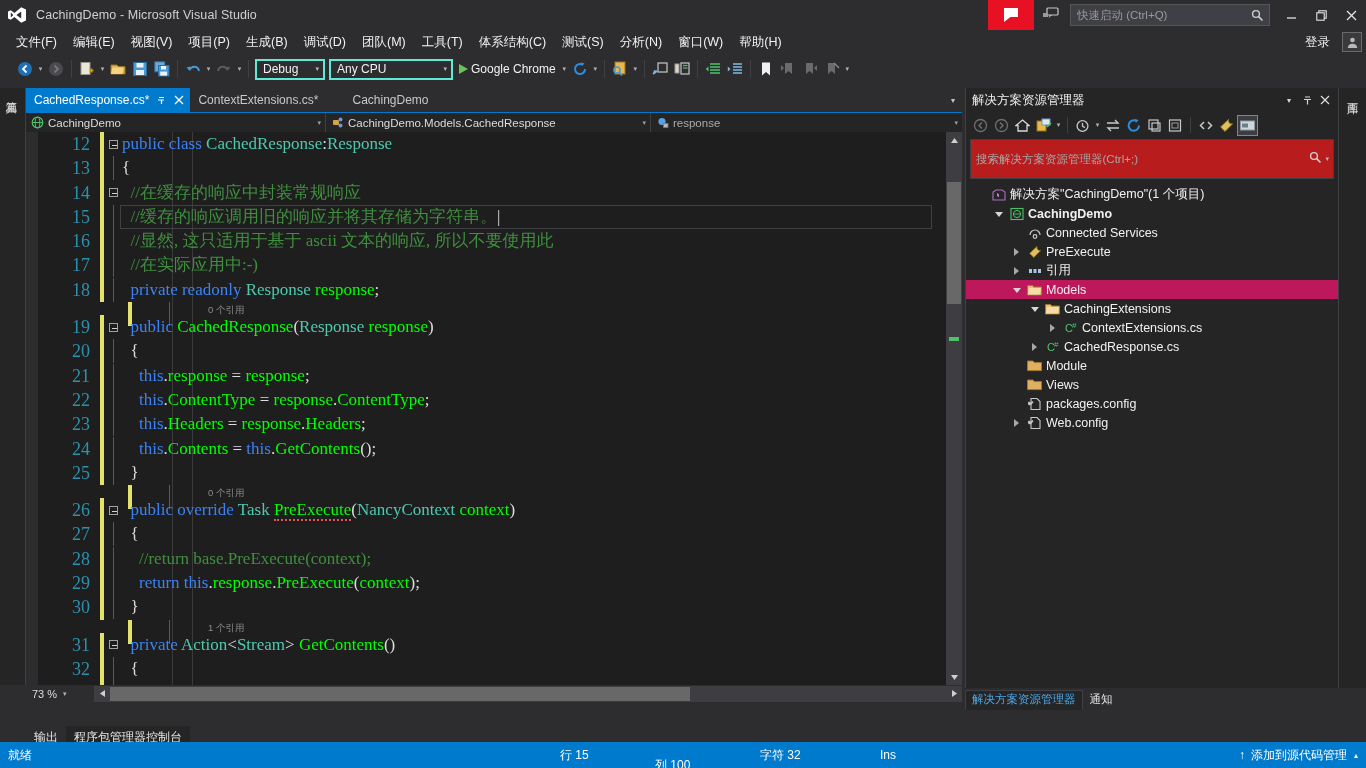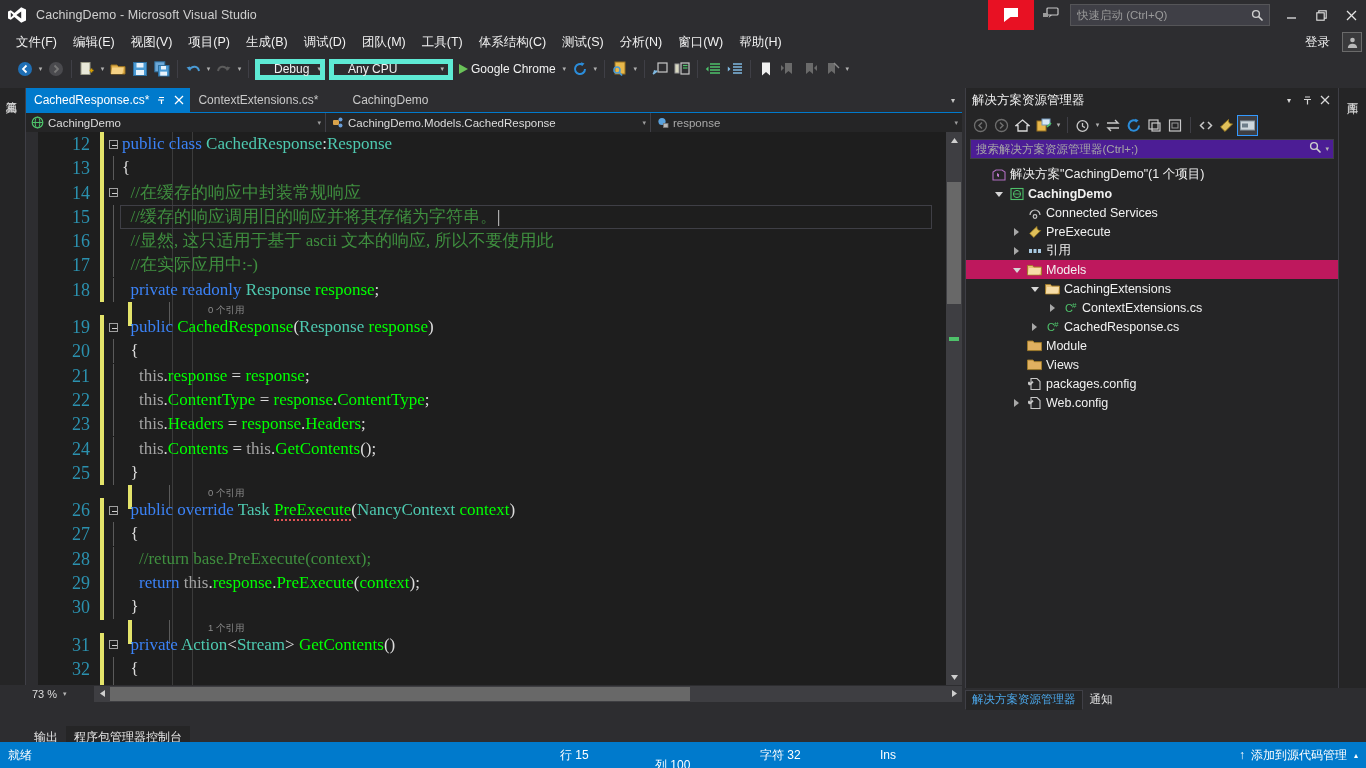--- a/index.html
+++ b/index.html
@@ -83,23 +83,23 @@
     width: 22px; height: 22px; display: flex; align-items: center;
     justify-content: center; position: relative;
   }
   .tb-ico svg { width: 16px; height: 16px; }
   .tb-caret {
     width: 9px; height: 22px; display: flex; align-items: center; justify-content: center;
     color: #b0b0b0; font-size: 7px;
   }
   .tb-sep { width: 1px; height: 18px; background: #3f3f46; margin: 0 4px; }
   .tb-combo {
-    height: 21px; background: #2d2d30; border: 5px solid #5eead4;
-    display: flex; align-items: center; padding: 0 4px 0 14px; margin: 0 2px;
-    color: #f1f1f1; font-size: 12px;
+    height: 21px; background: #2d2d30; border: 2px solid #5eead4;
+    display: flex; align-items: center; padding: 0 4px 0 6px; margin: 0 2px;
+    color: #f1f1f1; font-size: 12px; justify-content: flex-end;
   }
   .tb-combo .cbx-label { white-space: nowrap; }
   .tb-combo .cbx-caret { margin-left: auto; padding-left: 8px; color: #b6b6b6; font-size: 7px; }
   .run-btn { display: flex; align-items: center; padding: 0 4px; }
   .run-btn .lbl { font-size: 12px; color: #f1f1f1; margin-left: 3px; white-space: nowrap; }
   .play-tri {
     width: 0; height: 0; border-left: 9px solid #6ac259;
     border-top: 5.5px solid transparent; border-bottom: 5.5px solid transparent;
   }
 
@@ -197,21 +197,21 @@
   }
   .guideline {
     position: absolute; width: 1px; background: #3b3b3b; left: 0; top: 0;
   }
   
   .kw { color: #3b82f6; }
   .type { color: #4ec9b0; }
   .cmt { color: #3f8f3f; }
   .id { color: #00ff00; }
   .pl { color: #dcdcdc; }
-  .this { color: #a3a3a3; }
+  .this { color: #3b82f6; }
   .err { border-bottom: 2px dotted #e05555; }
 
   .vscroll {
     position: absolute; right: 0; top: 0; width: 16px; height: 553px; background: #3e3e42;
   }
   .vscroll .arrow-up, .vscroll .arrow-dn {
     position: absolute; left: 0; width: 16px; height: 16px;
     display: flex; align-items: center; justify-content: center; background: #3e3e42;
   }
   .vscroll .arrow-up { top: 0; } .vscroll .arrow-dn { bottom: 0; }
@@ -270,21 +270,21 @@
   .se-toolbar {
     height: 26px; display: flex; align-items: center; padding-left: 4px;
   }
   .se-tb-ico {
     width: 21px; height: 21px; display: flex; align-items: center; justify-content: center;
   }
   .se-tb-ico.pressed { border: 1px solid #3399ff; background: #3e3e42; }
   .se-tb-caret { width: 9px; color: #b0b0b0; font-size: 7px; text-align: center; }
   .se-tb-sep { width: 1px; height: 16px; background: #3f3f46; margin: 0 4px; }
   .se-search {
-    height: 20px; margin: 1px 4px 0 4px; background: #4c1d95;
+    height: 40px; margin: 1px 4px 0 4px; background: #b91c1c;
     border: 1px solid #3f3f46; display: flex; align-items: center; position: relative;
   }
   .se-search input {
     background: transparent; border: none; outline: none; color: #cdcdcd;
     font-size: 11.5px; padding-left: 5px; width: 300px;
     font-family: "Liberation Sans", sans-serif;
   }
   .se-search input::placeholder { color: #a6a6a6; }
   .se-search .sicons { position: absolute; right: 4px; display: flex; align-items: center; }
   .se-tree { margin-top: 6px; }

